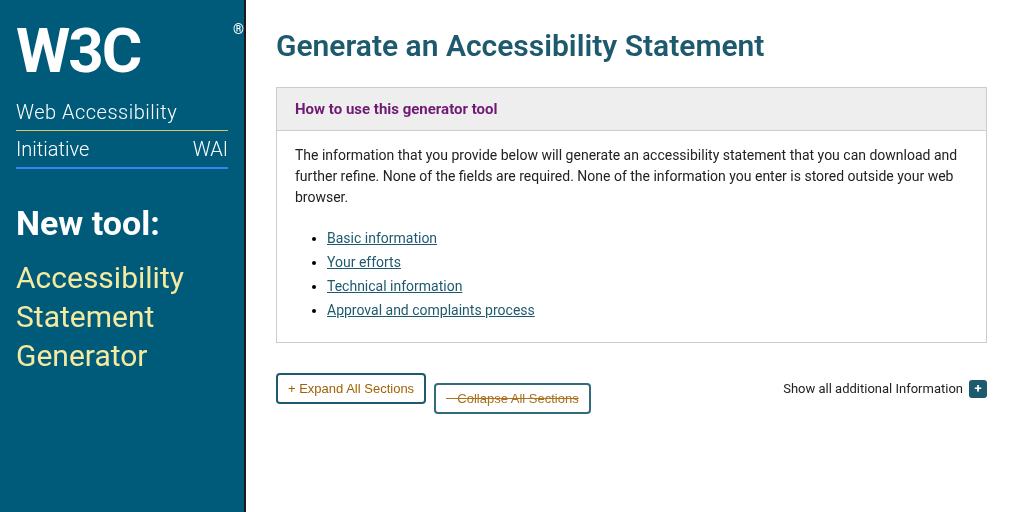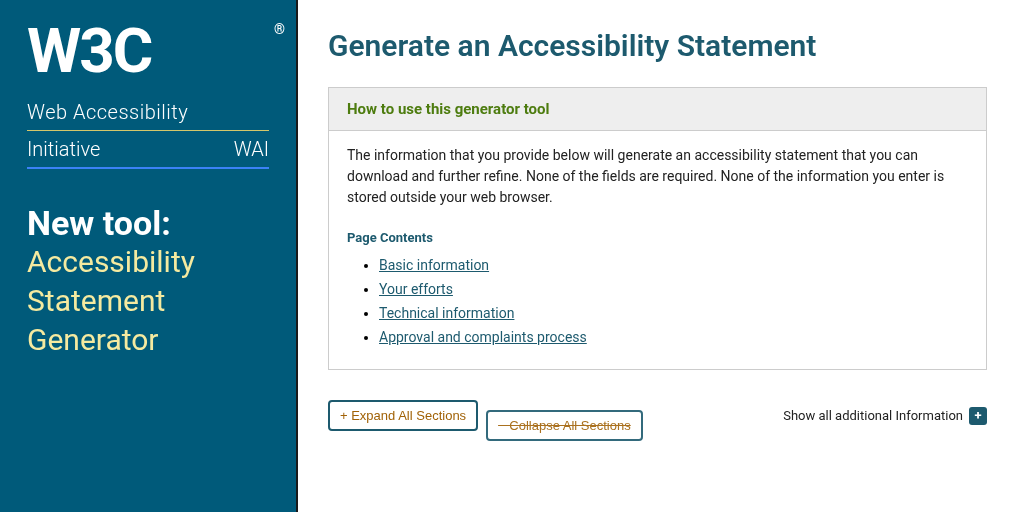--- a/index.html
+++ b/index.html
@@ -1,29 +1,29 @@
 <!DOCTYPE html>
 <html><head>
 <meta charset="utf-8">
 <style>
 * { margin: 0; padding: 0; box-sizing: border-box; }
 body { font-family: -apple-system, BlinkMacSystemFont, "Segoe UI", Roboto, sans-serif; width: 1024px; height: 512px; display: flex; overflow: hidden; }
-.sidebar { width: 296px; background: #005a7a; color: #fff; padding: 20px 27px; display: flex; flex-direction: column; position: relative; }
+.sidebar { width: 244px; background: #005a7a; color: #fff; padding: 20px 16px; display: flex; flex-direction: column; position: relative; }
 .w3c-logo { font-size: 62px; font-weight: 700; letter-spacing: -2px; line-height: 1; margin-bottom: 18px; position: relative; }
 .w3c-logo .reg { font-size: 14px; position: absolute; top: 2px; right: -14px; }
 .wai-line1 { font-size: 20px; font-weight: 300; letter-spacing: 0.5px; border-bottom: 1px solid #d4c76a; padding-bottom: 6px; margin-bottom: 6px; }
 .wai-line2 { font-size: 20px; font-weight: 300; display: flex; justify-content: space-between; padding-bottom: 6px; border-bottom: 2px solid #3b82f6; }
 .promo { margin-top: 36px; }
 .promo-title { font-size: 34px; font-weight: 700; color: #ffffff; line-height: 1.1; }
-.promo-sub { font-size: 30px; font-weight: 400; color: #f5eaa0; line-height: 1.3; margin-top: 0; }
+.promo-sub { font-size: 30px; font-weight: 400; color: #f5eaa0; line-height: 1.3; margin-top: 16px; }
 .vdiv { width: 2px; background: #1a1a1a; }
 .main { flex: 1; background: #fff; padding: 28px 37px 20px 30px; display: flex; flex-direction: column; border-radius: 22px; }
 .page-title { font-size: 30px; font-weight: 600; color: #1d5a6e; margin-bottom: 24px; }
 .info-box { border: 1px solid #ccc; background: #fff; }
-.info-header { background: #eeeeee; padding: 12px 18px; font-size: 15px; font-weight: 700; color: #4d7c0f; border-bottom: 1px solid #ccc; }
+.info-header { background: #eeeeee; padding: 12px 18px; font-size: 15px; font-weight: 700; color: #701a75; border-bottom: 1px solid #ccc; }
 .info-body { padding: 14px 18px; font-size: 14px; color: #222; line-height: 1.5; }
 .page-contents-label { font-size: 13px; font-weight: 700; color: #1d5a6e; padding: 8px 18px 4px 18px; }
 .toc { list-style: disc; padding: 0 18px 16px 50px; }
 .toc li { margin: 8px 0; font-size: 14px; }
 .toc a { color: #1d5a6e; text-decoration: underline; }
 .actions { display: flex; align-items: center; margin-top: 20px; gap: 8px; }
 .btn { border: 2px solid #1d5a6e; background: #fff; color: #a16207; font-size: 13px; padding: 6px 10px; border-radius: 4px; cursor: pointer; font-weight: 500; }
 .btn.collapse { text-decoration: line-through; opacity: 0.9; margin-top: 20px; }
 .spacer { flex: 1; }
 .show-all { font-size: 13px; color: #222; display: flex; align-items: center; gap: 6px; text-align: center; }
@@ -48,21 +48,20 @@
 </div>
 
 <div class="vdiv"></div>
 
 <div class="main">
   <h1 class="page-title">Generate an Accessibility Statement</h1>
 
   <div class="info-box">
     <div class="info-header">How to use this generator tool</div>
     <div class="info-body">The information that you provide below will generate an accessibility statement that you can download and further refine. None of the fields are required. None of the information you enter is stored outside your web browser.</div>
-    <div class="page-contents-label">Page Contents</div>
     <ul class="toc">
       <li><a href="#">Basic information</a></li>
       <li><a href="#">Your efforts</a></li>
       <li><a href="#">Technical information</a></li>
       <li><a href="#">Approval and complaints process</a></li>
     </ul>
   </div>
 
   <div class="actions">
     <button class="btn">+ Expand All Sections</button>

